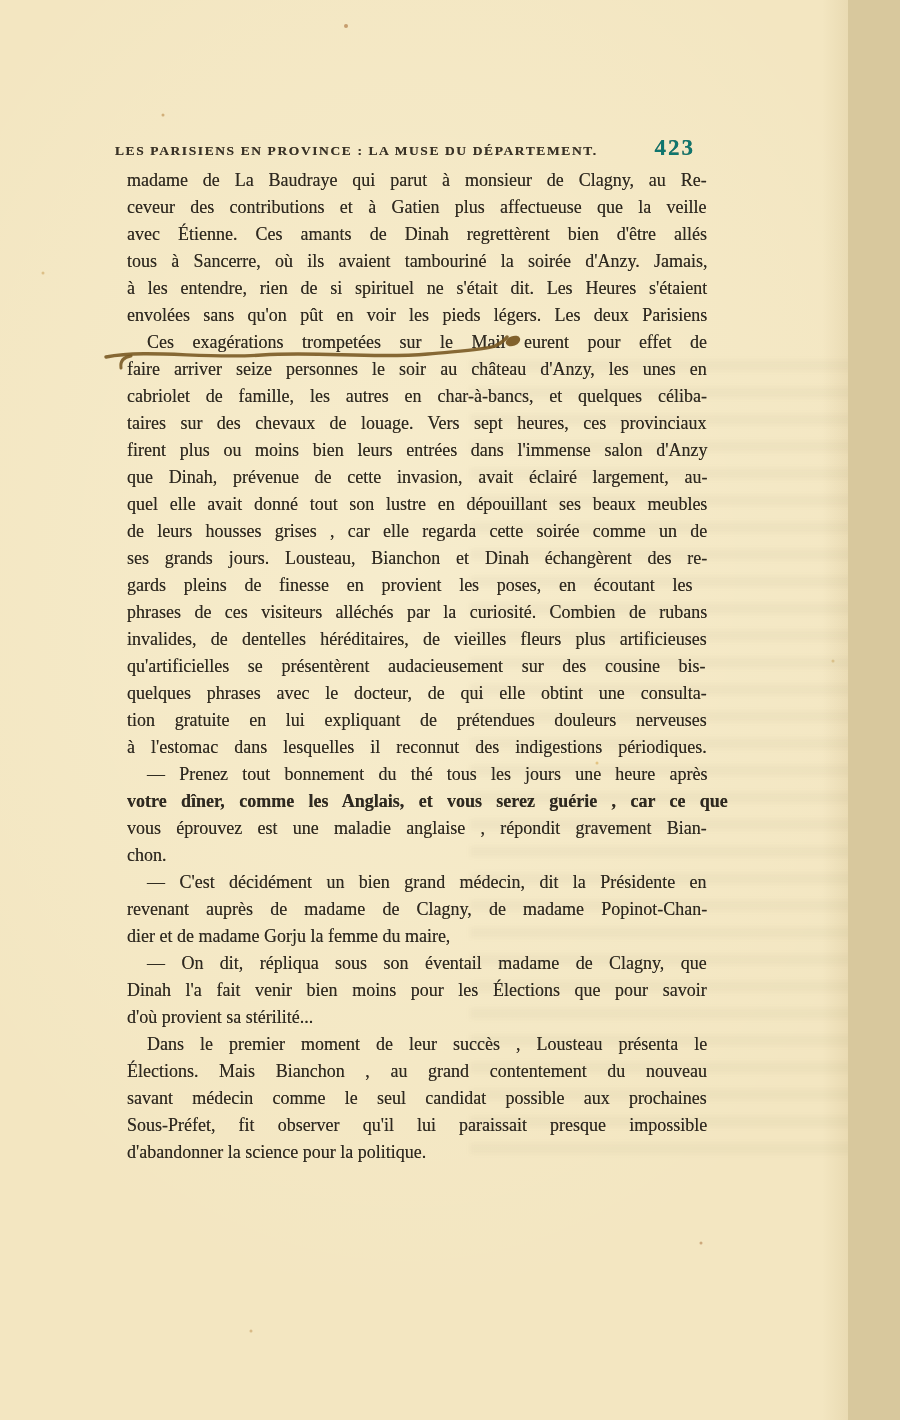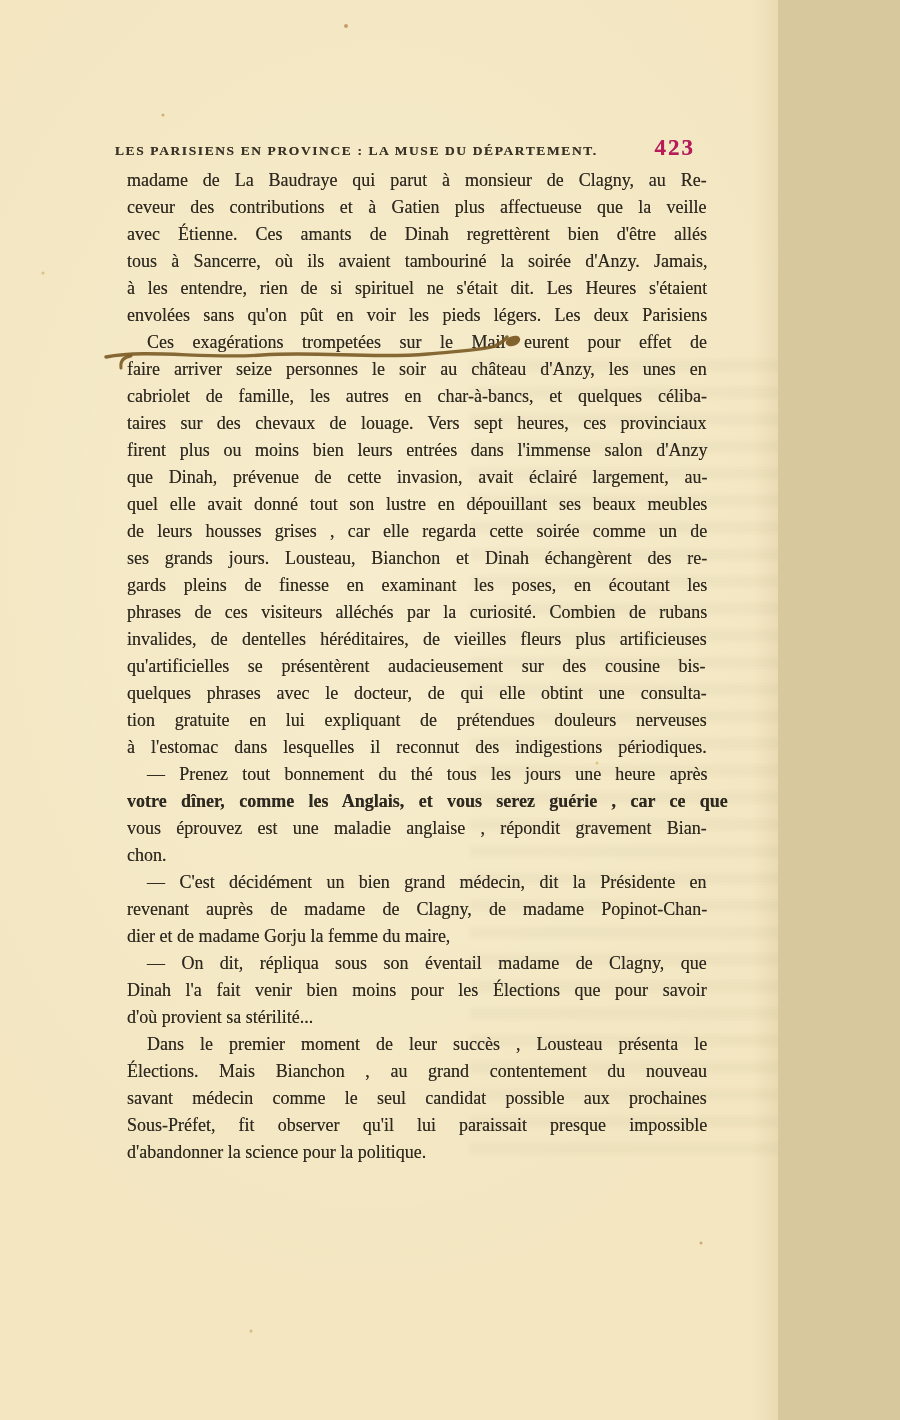--- a/index.html
+++ b/index.html
@@ -1,18 +1,18 @@
 <!DOCTYPE html>
 <html><head>
 <meta charset="utf-8">
 <style>
   html,body{margin:0;padding:0;}
   body{width:900px;height:1420px;background:#d8c89d;}
   .page{
-    position:relative;width:778px;height:1420px;overflow:hidden;
+    position:relative;width:848px;height:1420px;overflow:hidden;
     background:#f3e6c1;
     font-family:"Liberation Serif", serif;
     color:#2e2920;
   }
   .vignette{
     position:absolute;inset:0;pointer-events:none;
     background:
       radial-gradient(ellipse 120% 95% at 48% 40%, rgba(255,251,232,0.30) 0%, rgba(255,251,232,0) 55%),
       radial-gradient(ellipse 145% 120% at 50% 50%, rgba(0,0,0,0) 68%, rgba(122,95,36,0.13) 100%);
   }
@@ -41,21 +41,21 @@
   .header{
     position:absolute;left:115px;top:135px;width:580px;
     display:flex;justify-content:space-between;align-items:baseline;
   }
   .header .title{
     font-size:13.5px;font-weight:bold;letter-spacing:1.6px;
     color:#393226;white-space:nowrap;
     text-shadow:0 0 0.5px rgba(45,35,25,0.55);
   }
   .header .num{
-    font-size:23px;font-weight:bold;letter-spacing:2px;color:#be185d;
+    font-size:23px;font-weight:bold;letter-spacing:2px;color:#0f766e;
     text-shadow:0 0 0.5px rgba(45,35,25,0.55);
   }
   .text{
     position:absolute;left:127px;top:167px;width:580px;
     font-size:18px;line-height:27px;
     text-shadow:0 0 0.45px rgba(42,34,24,0.6);
   }
   .line{height:27px;white-space:nowrap;overflow:visible;}
   .line.ind{padding-left:20px;}
   .line span{display:inline-block;}
@@ -87,21 +87,21 @@
       <div>
         <div class="line ind"><span style="word-spacing: 14px;">Ces exagérations trompetées sur le Mail eurent pour effet de</span></div>
         <div class="line"><span style="word-spacing: 9.54545px;">faire arriver seize personnes le soir au château d'Anzy, les unes en</span></div>
         <div class="line"><span style="word-spacing: 11.3333px;">cabriolet de famille, les autres en char-à-bancs, et quelques céliba-</span></div>
         <div class="line"><span style="word-spacing: 9.9px;">taires sur des chevaux de louage. Vers sept heures, ces provinciaux</span></div>
         <div class="line"><span style="word-spacing: 9.2px;">firent plus ou moins bien leurs entrées dans l'immense salon d'Anzy</span></div>
         <div class="line"><span style="word-spacing: 11.2222px;">que Dinah, prévenue de cette invasion, avait éclairé largement, au-</span></div>
         <div class="line"><span style="word-spacing: 7.18182px;">quel elle avait donné tout son lustre en dépouillant ses beaux meubles</span></div>
         <div class="line"><span style="word-spacing: 8.75px;">de leurs housses grises , car elle regarda cette soirée comme un de</span></div>
         <div class="line"><span style="word-spacing: 11.3333px;">ses grands jours. Lousteau, Bianchon et Dinah échangèrent des re-</span></div>
-        <div class="line"><span style="word-spacing: 13.2px;">gards pleins de finesse en examinant les poses, en écoutant les</span></div>
+        <div class="line"><span style="word-spacing: 13.2px;">gards pleins de finesse en provient les poses, en écoutant les</span></div>
         <div class="line"><span style="word-spacing: 8.9px;">phrases de ces visiteurs alléchés par la curiosité. Combien de rubans</span></div>
         <div class="line"><span style="word-spacing: 9.75px;">invalides, de dentelles héréditaires, de vieilles fleurs plus artificieuses</span></div>
         <div class="line"><span style="word-spacing: 14.1429px;">qu'artificielles se présentèrent audacieusement sur des cousine bis-</span></div>
         <div class="line"><span style="word-spacing: 11.3px;">quelques phrases avec le docteur, de qui elle obtint une consulta-</span></div>
         <div class="line"><span style="word-spacing: 15.125px;">tion gratuite en lui expliquant de prétendues douleurs nerveuses</span></div>
         <div class="line"><span style="word-spacing: 11.5px;">à l'estomac dans lesquelles il reconnut des indigestions périodiques.</span></div>
       </div>
       <div>
         <div class="line ind"><span style="word-spacing: 9.63636px;">— Prenez tout bonnement du thé tous les jours une heure après</span></div>
         <div class="line"><span style="word-spacing: 9.83333px; font-weight: bold;">votre dîner, comme les Anglais, et vous serez guérie , car ce que</span></div>

